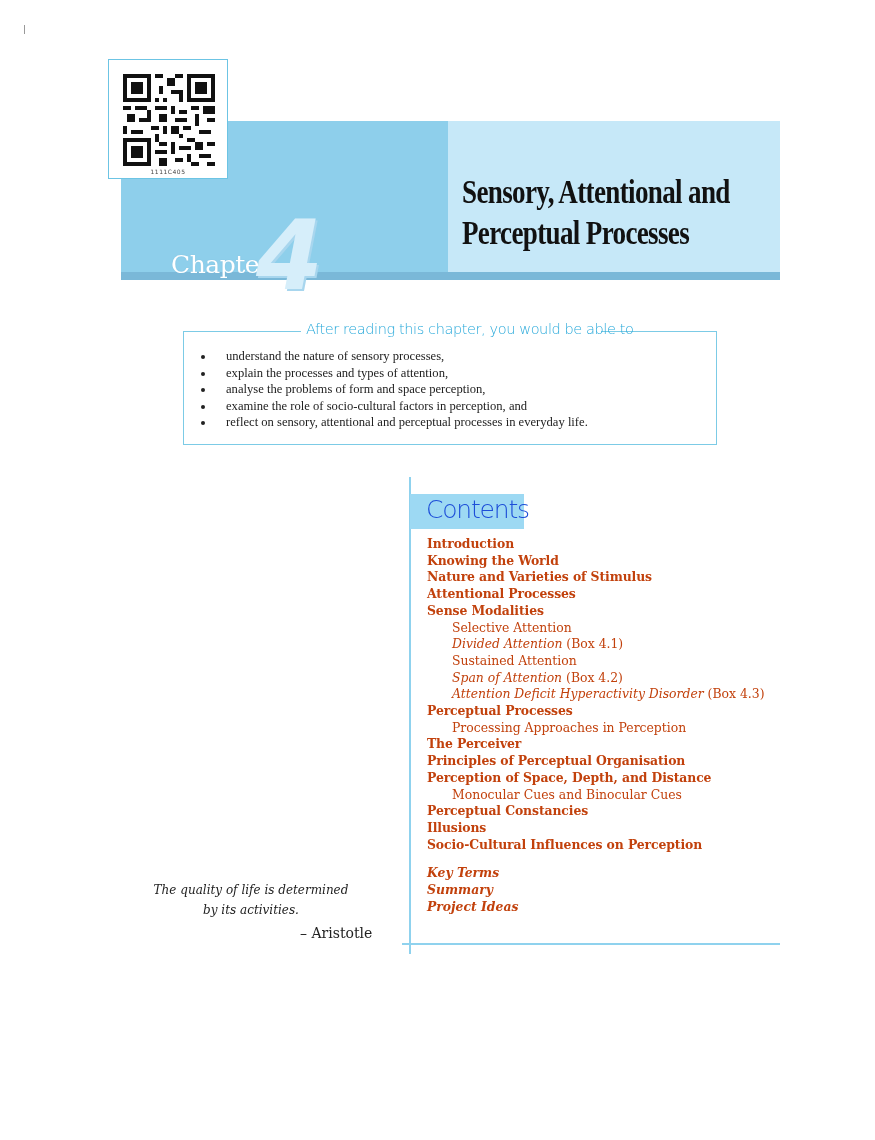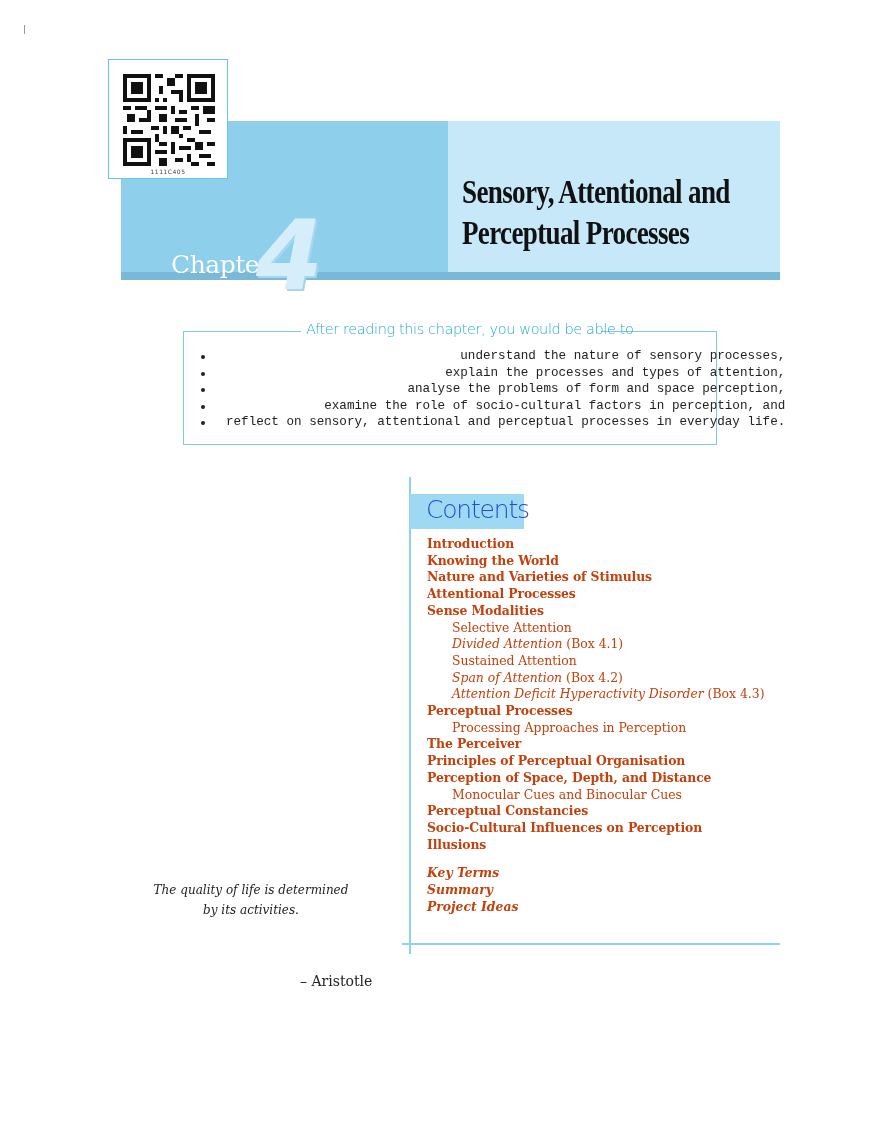--- a/index.html
+++ b/index.html
@@ -49,21 +49,21 @@
     border: 1px solid #7ccbe6; border-top: none;
   }
   .obj-top-left { left: 183px; top: 331px; width: 118px; height: 1px; background: #7ccbe6; }
   .obj-top-right { left: 601px; top: 331px; width: 116px; height: 1px; background: #7ccbe6; }
   .obj-heading {
     left: 306px; top: 321px; font-family: "DejaVu Sans", sans-serif; font-size: 14.5px;
     color: #29a9da; letter-spacing: -0.4px; font-weight: 300;
   }
   .obj-list {
     left: 198px; top: 348px; margin: 0; padding: 0; list-style: none;
-    font-family: Liberation Mono, monospace; font-size: 12.6px; line-height: 16.6px; color: #222; text-align: right;
+    font-family: Liberation Serif, serif; font-size: 12.6px; line-height: 16.6px; color: #222;
   }
   .obj-list li { position: relative; padding-left: 28px; white-space: nowrap; }
   .obj-list li::before {
     content: ""; position: absolute; left: 3px; top: 7px; width: 4px; height: 4px;
     border-radius: 50%; background: #222;
   }
 
   
   .contents-vline { left: 409px; top: 477px; width: 2px; height: 477px; background: #8fd2ee; }
   .contents-hline { left: 402px; top: 943px; width: 378px; height: 2px; background: #8fd2ee; }
@@ -82,21 +82,21 @@
   .toc .em { font-style: italic; }
   .toc .gap { height: 12px; }
   .toc .back { font-weight: bold; font-style: italic; }
 
   
   .quote {
     left: 118px; top: 880px; width: 266px; text-align: center;
     font-family: "DejaVu Serif", serif; font-style: italic; font-size: 12px; line-height: 20px; color: #222;
   }
   .quote-author {
-    left: 300px; top: 973px; font-family: "DejaVu Serif", serif; font-size: 14px; color: #222;
+    left: 300px; top: 925px; font-family: "DejaVu Serif", serif; font-size: 14px; color: #222;
   }
 </style>
 </head>
 <body>
 
 <div class="abs crop-mark"></div>
 
 <div class="abs banner-left"></div>
 <div class="abs banner-right"></div>
 <div class="abs banner-strip"></div>
@@ -199,22 +199,22 @@
   <div class="it lvl2">Sustained Attention</div>
   <div class="it lvl2"><span class="em">Span of Attention</span><span> (Box 4.2)</span></div>
   <div class="it lvl2"><span class="em">Attention Deficit Hyperactivity Disorder</span><span> (Box 4.3)</span></div>
   <div class="it lvl1">Perceptual Processes</div>
   <div class="it lvl2">Processing Approaches in Perception</div>
   <div class="it lvl1">The Perceiver</div>
   <div class="it lvl1">Principles of Perceptual Organisation</div>
   <div class="it lvl1">Perception of Space, Depth, and Distance</div>
   <div class="it lvl2">Monocular Cues and Binocular Cues</div>
   <div class="it lvl1">Perceptual Constancies</div>
+  <div class="it lvl1">Illusions</div>
   <div class="it lvl1">Socio-Cultural Influences on Perception</div>
-  <div class="it lvl1">Illusions</div>
   <div class="gap"></div>
   <div class="it back">Key Terms</div>
   <div class="it back">Summary</div>
   <div class="it back">Project Ideas</div>
 </div>
 
 <div class="abs quote">
   <div>The quality of life is determined</div>
   <div>by its activities.</div>
 </div>

